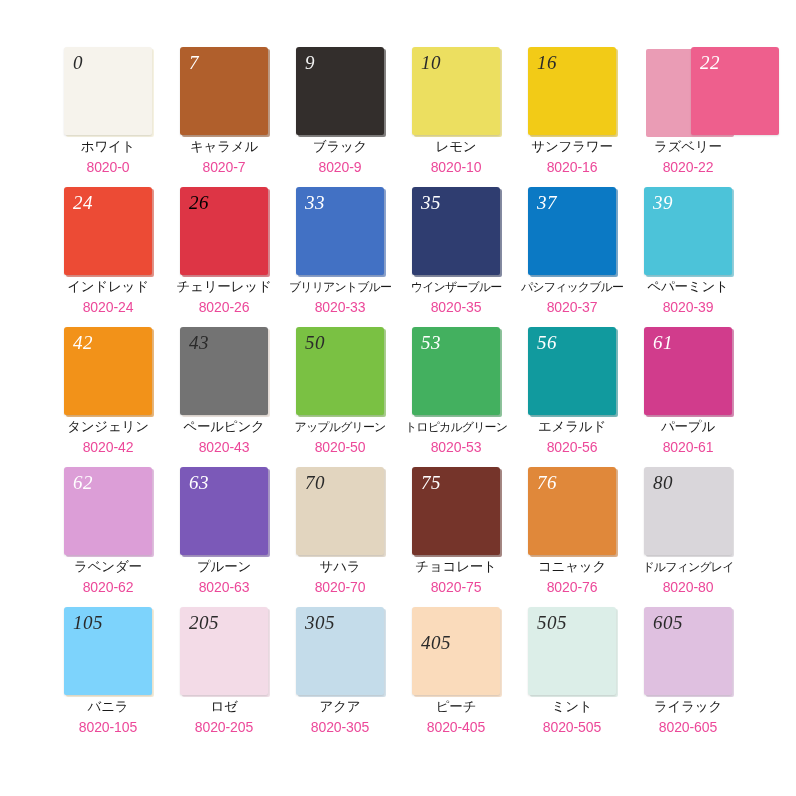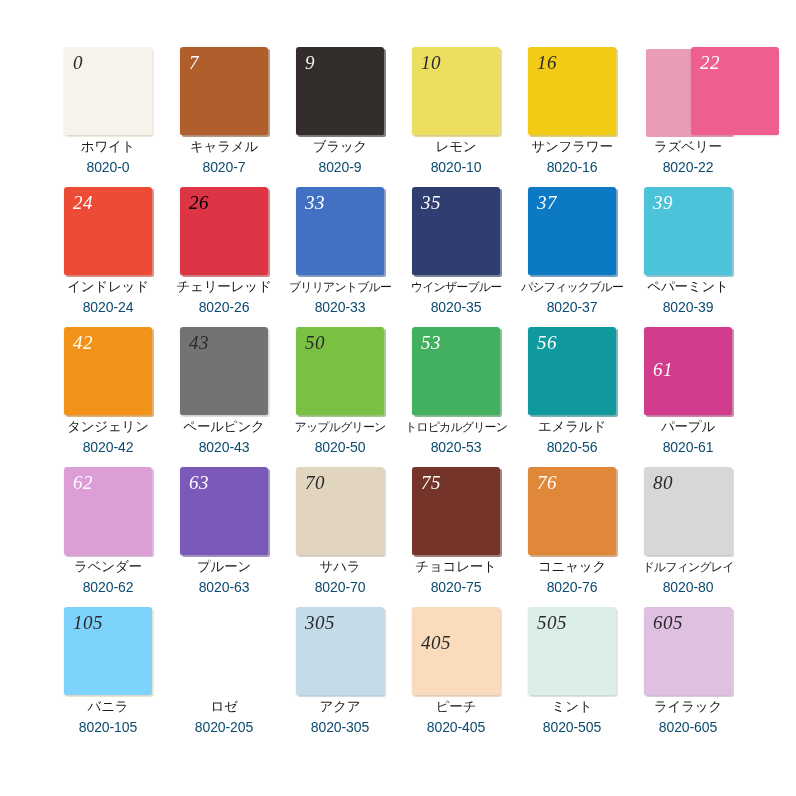--- a/index.html
+++ b/index.html
@@ -88,21 +88,21 @@
     white-space: nowrap;
     letter-spacing: -0.2px;
   }
   .name-label.tight {
     font-size: 12px;
     letter-spacing: -0.9px;
   }
   .code-label {
     display: block;
     font-size: 14px;
-    color: #0c4a6e;
+    color: #ec4899;
     line-height: 20px;
     white-space: nowrap;
     letter-spacing: -0.1px;
   }
 </style>
 </head>
 <body>
 
 <div id="chart-root">
   <div class="swatch-grid">
@@ -307,21 +307,21 @@
         </div>
         <div class="labels">
           <span class="name-label">エメラルド</span>
           <span class="code-label">8020-56</span>
         </div>
       </div>
       <div class="swatch-cell">
         <div class="chip-wrap">
           <div class="chip-edge" style="background: rgb(181, 44, 116);"></div>
           <div class="chip" style="background: rgb(209, 60, 140);">
-            <span class="chip-num" style="color: rgb(255, 255, 255); margin-top: 27px;">61</span>
+            <span class="chip-num" style="color: rgb(255, 255, 255);">61</span>
           </div>
         </div>
         <div class="labels">
           <span class="name-label">パープル</span>
           <span class="code-label">8020-61</span>
         </div>
       </div>
       <div class="swatch-cell">
         <div class="chip-wrap">
           <div class="chip-edge" style="background: rgb(198, 135, 194);"></div>
@@ -400,20 +400,26 @@
           <div class="chip" style="background: #7dd3fc;">
             <span class="chip-num" style="color: rgb(42, 42, 42);">105</span>
           </div>
         </div>
         <div class="labels">
           <span class="name-label">バニラ</span>
           <span class="code-label">8020-105</span>
         </div>
       </div>
       <div class="swatch-cell">
+        <div class="chip-wrap">
+          <div class="chip-edge" style="background: rgb(226, 197, 212);"></div>
+          <div class="chip" style="background: rgb(243, 219, 231);">
+            <span class="chip-num" style="color: rgb(42, 42, 42);">205</span>
+          </div>
+        </div>
         <div class="labels">
           <span class="name-label">ロゼ</span>
           <span class="code-label">8020-205</span>
         </div>
       </div>
       <div class="swatch-cell">
         <div class="chip-wrap">
           <div class="chip-edge" style="background: rgb(174, 200, 217);"></div>
           <div class="chip" style="background: rgb(196, 220, 234);">
             <span class="chip-num" style="color: rgb(42, 42, 42);">305</span>

